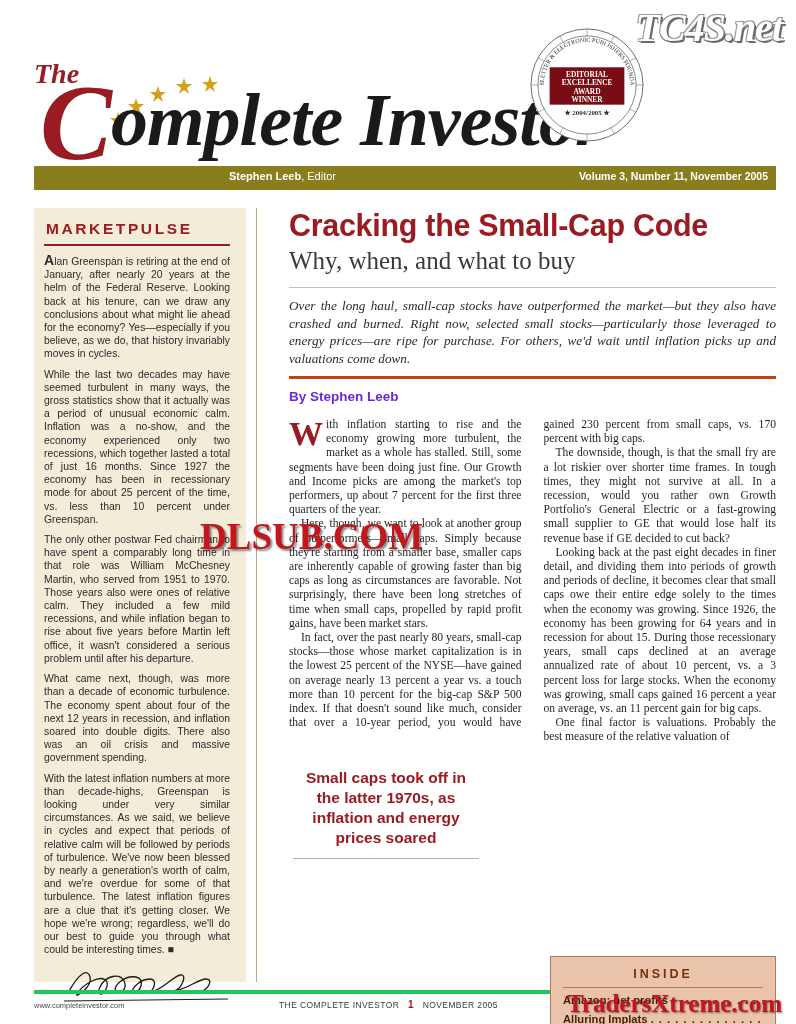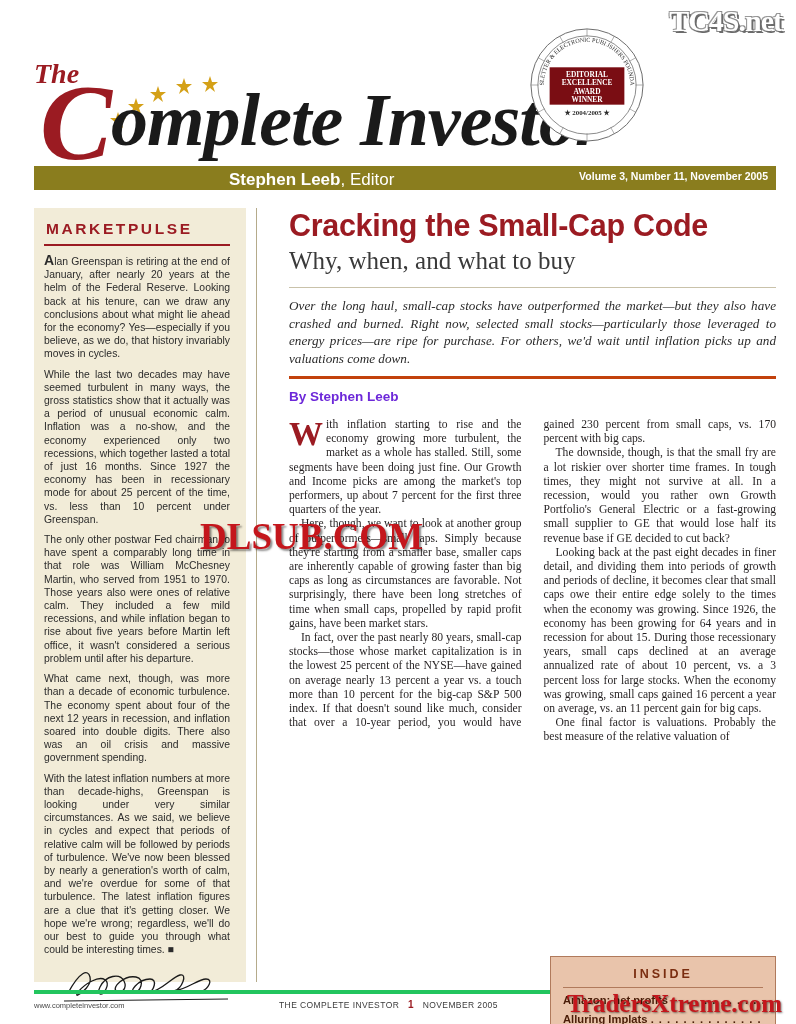--- a/index.html
+++ b/index.html
@@ -10,21 +10,21 @@
     font-family:"Liberation Serif", serif;
     color:#231f20;
     position:relative;
     overflow:hidden;
   }
 
   
   .wm-top {
     position:absolute; top:4px; right:14px;
     font-family:"Liberation Serif", serif;
-    font-size:30px; font-weight:bold; 
+    font-size:40px; font-weight:bold; font-style:italic;
     color:#ffffff;
     text-shadow: 2px 2px 0 #6b6b6b, -1px -1px 0 #9a9a9a, 1px -1px 0 #8a8a8a, -1px 1px 0 #8a8a8a;
     letter-spacing:-1px;
     z-index:40;
   }
   .wm-mid {
     position:absolute; top:515px; left:200px;
     font-family:"Liberation Serif", serif;
     font-size:37px; font-weight:bold;
     color:#c4161c;
@@ -70,21 +70,21 @@
 
   .mast-bar {
     position:absolute; left:34px; right:20px; top:166px;
     height:24px;
     background:#8a7d1e;
     color:#ffffff;
   }
   .mast-bar .editor {
     position:absolute; left:195px; top:4px;
     font-family:"Liberation Sans", sans-serif;
-    font-size:17px;
+    font-size:11px;
   }
   .mast-bar .editor b { font-weight:bold; }
   .mast-bar .volume {
     position:absolute; right:8px; top:4px;
     font-family:"Liberation Sans", sans-serif;
     font-size:10.5px; font-weight:bold;text-align:right;
   }
 
   
   .page-body {
@@ -324,20 +324,21 @@
     <div class="cols">
       <p class="first"><span class="dropcap-w">W</span><span>ith inflation starting to rise and the economy growing more turbulent, the market as a whole has stalled. Still, some segments have been doing just fine. Our Growth and Income picks are among the market's top performers, up about 7 percent for the first three quarters of the year.</span></p>
       <p>Here, though, we want to look at another group of outperformers—small caps. Simply because they're starting from a smaller base, smaller caps are inherently capable of growing faster than big caps as long as circumstances are favorable. Not surprisingly, there have been long stretches of time when small caps, propelled by rapid profit gains, have been market stars.</p>
       <p>In fact, over the past nearly 80 years, small-cap stocks—those whose market capitalization is in the lowest 25 percent of the NYSE—have gained on average nearly 13 percent a year vs. a touch more than 10 percent for the big-cap S&amp;P 500 index. If that doesn't sound like much, consider that over a 10-year period, you would have gained 230 percent from small caps, vs. 170 percent with big caps.</p>
       <p>The downside, though, is that the small fry are a lot riskier over shorter time frames. In tough times, they might not survive at all. In a recession, would you rather own Growth Portfolio's General Electric or a fast-growing small supplier to GE that would lose half its revenue base if GE decided to cut back?</p>
       <p>Looking back at the past eight decades in finer detail, and dividing them into periods of growth and periods of decline, it becomes clear that small caps owe their entire edge solely to the times when the economy was growing. Since 1926, the economy has been growing for 64 years and in recession for about 15. During those recessionary years, small caps declined at an average annualized rate of about 10 percent, vs. a 3 percent loss for large stocks. When the economy was growing, small caps gained 16 percent a year on average, vs. an 11 percent gain for big caps.</p>
       <p>One final factor is valuations. Probably the best measure of the relative valuation of</p>
     </div>
   </div>
 
+  <div class="pullquote">Small caps took off in the latter 1970s, as inflation and energy prices soared</div>
 
   <div class="inside-box">
     <div class="inside-title">INSIDE</div>
     <div class="inside-rule"></div>
 
     <div class="inside-item">
       <span>Amazon: net profits</span>
       <span class="dots"> . . . . . . . . . . . . . . </span>
       
     </div>

